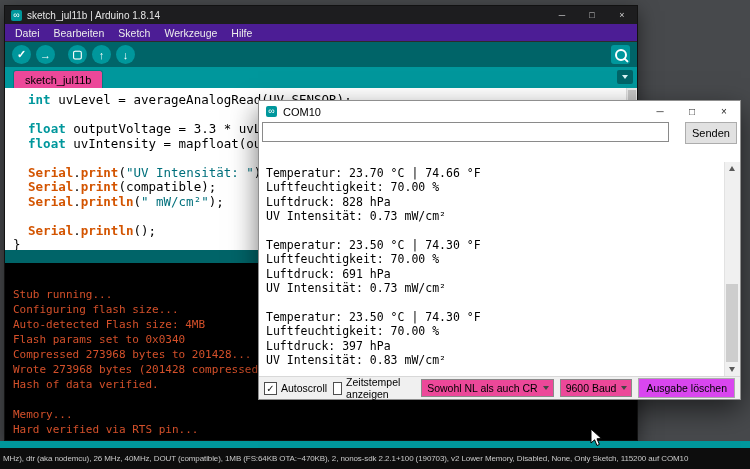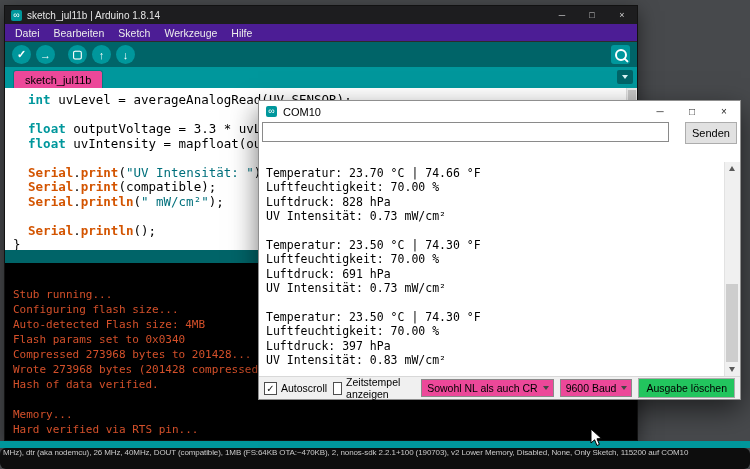--- a/index.html
+++ b/index.html
@@ -88,22 +88,22 @@
     height:177px; background:#000; color:#d4502a; overflow:hidden; flex:0 0 auto;
     font-family:"DejaVu Sans Mono", monospace; font-size:11px; line-height:15px;
     padding:24px 8px 0; box-sizing:border-box;
   }
   .console-line { white-space:pre; height:15px; }
 
   
   #bottom-teal { position:absolute; left:0; top:441px; width:750px; height:7px; background:#00979C; z-index:2; }
   #bottom-status {
     position:absolute; left:0; top:448px; width:750px; height:21px; background:#0d0d0d;
-    color:#c9c9c9; font-size:8px; letter-spacing:-0.1px; display:flex; 
-    padding-left:3px; box-sizing:border-box; z-index:2; white-space:nowrap; overflow:hidden;border-radius:6px;
+    color:#c9c9c9; font-size:8px; letter-spacing:-0.1px; display:flex; align-items:center;
+    padding-left:3px; box-sizing:border-box; z-index:2; white-space:nowrap; overflow:hidden;
   }
 
   
   #com10 {
     left:258px; top:100px; width:483px; height:300px; background:#fff;
     border:1px solid #8f8f8f; display:flex; flex-direction:column;
     box-shadow:0 10px 26px rgba(0,0,0,.55); z-index:10;
   }
   .sm-title { height:21px; display:flex; align-items:center; padding-left:7px; gap:6px; font-size:11px; color:#000; flex:0 0 auto; }
   .sm-controls { margin-left:auto; display:flex; height:100%; }
@@ -133,21 +133,21 @@
   }
   .flex-spacer { flex:1; }
   .combo {
     position:relative; background:#ec4899; border:1px solid #8a8a8a; height:16px; line-height:16px;
     padding:0 15px 0 5px; white-space:nowrap;
   }
   .combo::after {
     content:""; position:absolute; right:4px; top:6px; width:0; height:0;
     border-left:3px solid transparent; border-right:3px solid transparent; border-top:4px solid #444;
   }
-  .sm-clear-btn { background:#22c55e; border:1px solid #acacac; height:18px; padding:0 7px; display:flex; align-items:center; white-space:nowrap; }
+  .sm-clear-btn { background:#d946ef; border:1px solid #acacac; height:18px; padding:0 7px; display:flex; align-items:center; white-space:nowrap; }
 
   #cursor { position:absolute; left:590px; top:428px; z-index:99; }
 </style>
 </head>
 <body>
 
 <div id="desktop">
 
   <div id="arduino" class="win">
     <div class="titlebar">

